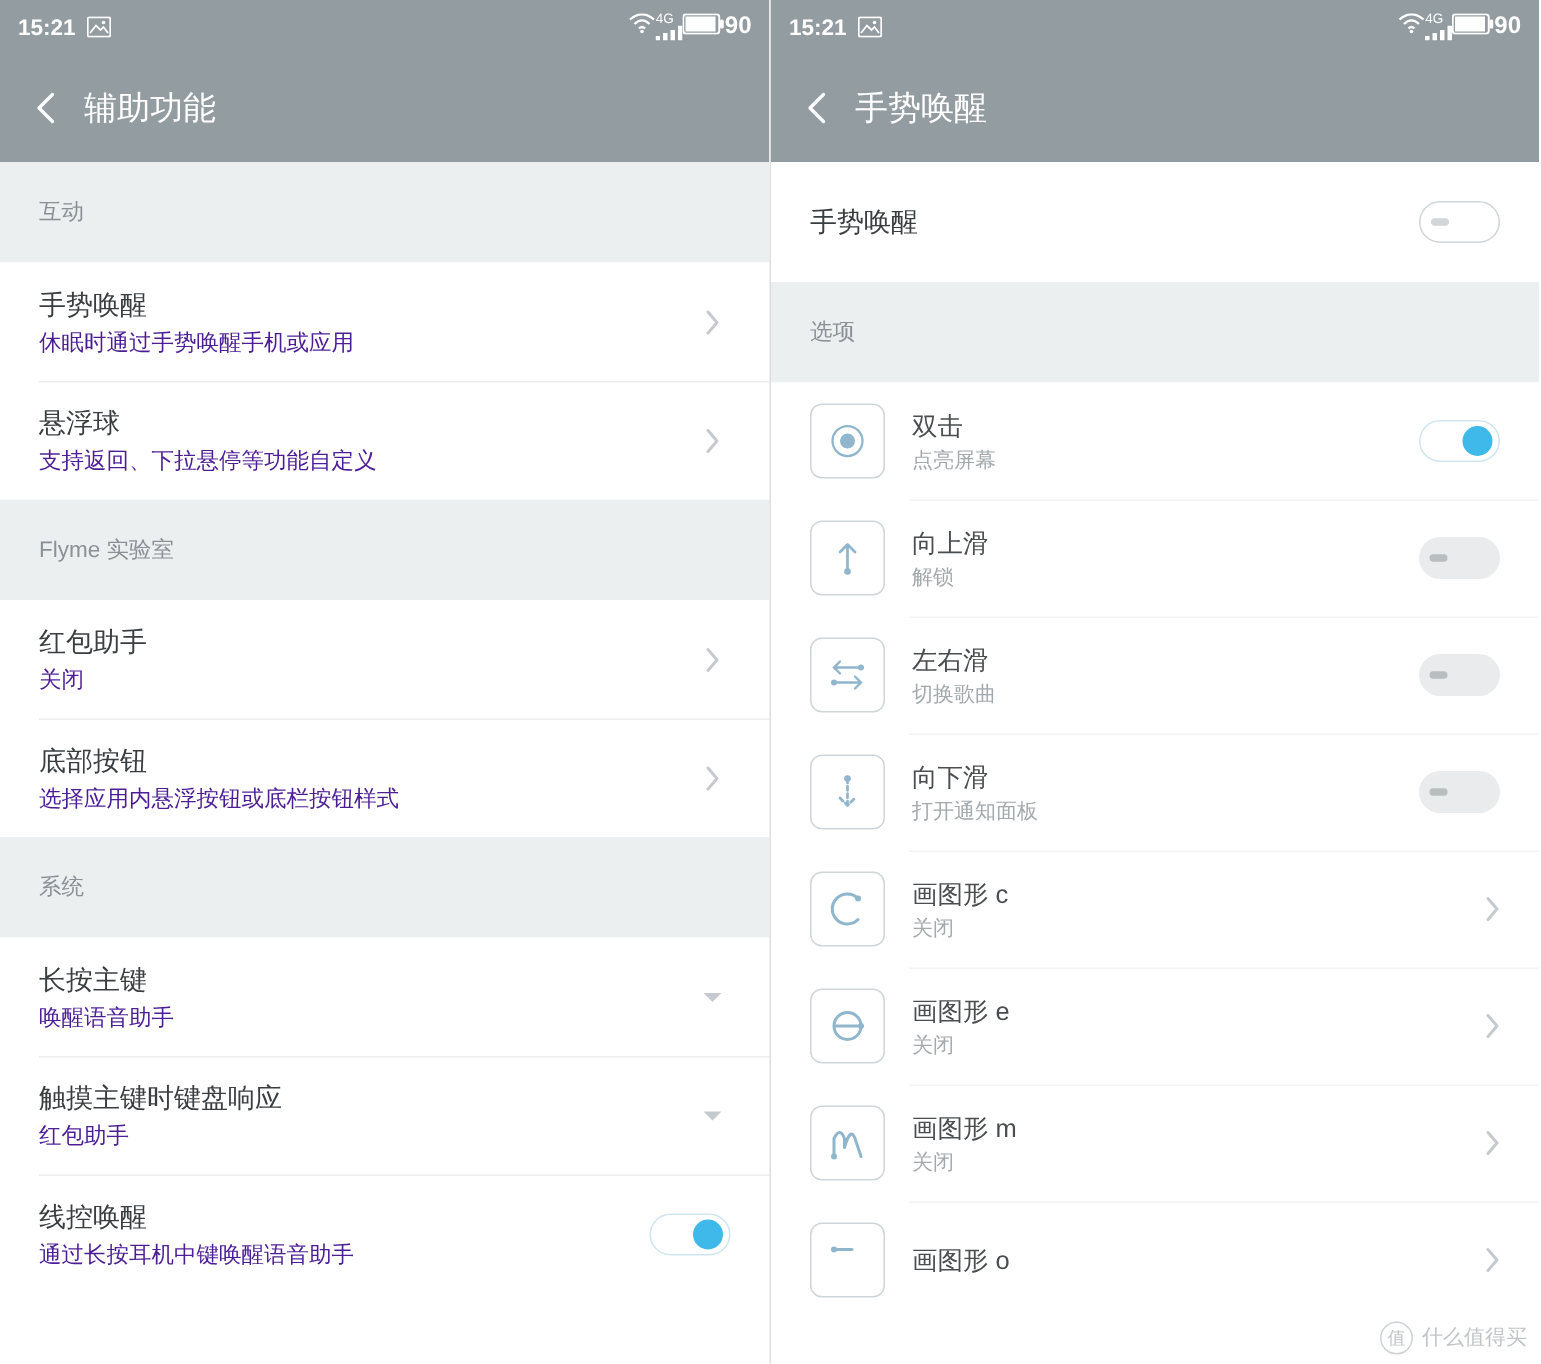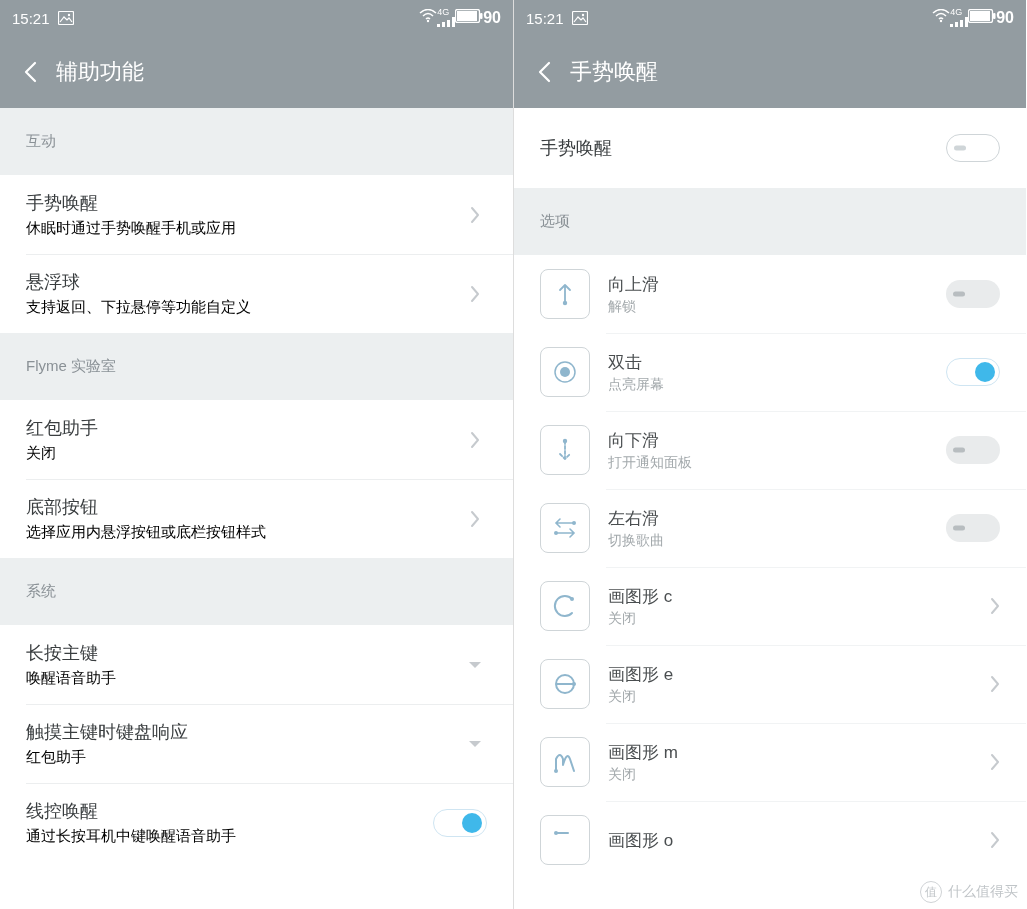--- a/index.html
+++ b/index.html
@@ -2,38 +2,38 @@
 <html><head>
 <meta charset="utf-8">
 <style>
 * { margin: 0; padding: 0; box-sizing: border-box; font-family: -apple-system, "Helvetica Neue", Arial, sans-serif; }
 body { background: #fff; width: 1027px; height: 909px; overflow: hidden; display: flex; }
 .phone { width: 513px; height: 909px; background: #fff; position: relative; overflow: hidden; }
 .phone + .phone { border-left: 1px solid #ddd; }
 
 
 .statusbar { height: 36px; background: #939ca1; color: #fff; display: flex; align-items: center; padding: 0 12px; font-size: 15px; }
-.statusbar .time { font-weight: 400; text-align: right; }
+.statusbar .time { font-weight: 700; text-align: right; }
 .statusbar .pic-icon { margin-left: 8px; }
 .statusbar .spacer { flex: 1; }
 .statusbar .right-icons { display: flex; gap: 0; font-size: 14px; }
 .statusbar .batt-num { font-size: 16px; font-weight: bold; }
 
 
 .header { height: 72px; background: #939ca1; color: #fff; display: flex; align-items: center; padding: 0 18px; }
 .header .back { width: 24px; height: 24px; display: flex; align-items: center; justify-content: center; margin-right: 14px; }
 .header .title { font-size: 22px; font-weight: 400; text-align: center; }
 
 
 .section-h { background: #eceff0; color: #8a9196; font-size: 15px; padding: 24px 26px 24px; }
 .row { background: #fff; padding: 16px 26px; display: flex; align-items: center; position: relative; }
 .row + .row::before { content: ""; position: absolute; top: 0; left: 26px; right: 0; height: 1px; background: #eceeef; }
 .row .texts { flex: 1; min-width: 0; }
 .row .t1 { font-size: 18px; color: #3a3e40; margin-bottom: 4px; }
-.row .t2 { font-size: 15px; color: #000000; }
+.row .t2 { font-size: 15px; color: #4c1d95; }
 .row .chev, .row .drop { color: #c4c9cc; width: 24px; display: flex; justify-content: center; }
 
 
 .optrow { background: #fff; padding: 14px 26px; display: flex; align-items: center; position: relative; gap: 18px; }
 .optrow + .optrow::before { content: ""; position: absolute; top: 0; left: 92px; right: 0; height: 1px; background: #f1f3f4; }
 .optrow .ibox { width: 50px; height: 50px; border: 1.5px solid #cfd5d8; border-radius: 8px; display: flex; align-items: center; justify-content: center; color: #93b9d0; flex-shrink: 0; }
 .optrow .texts { flex: 1; }
 .optrow .t1 { font-size: 17px; color: #4a4e50; }
 .optrow .t2 { font-size: 14px; color: #a3a9ac; margin-top: 2px; }
 
@@ -230,53 +230,40 @@
 
   <div class="masterrow">
     <span class="t">手势唤醒</span>
     <span class="toggle off-outline"></span>
   </div>
   <div class="section-h">选项</div>
   <div id="right-body">
       <div class="optrow">
         <div class="ibox">
           <svg width="30" height="30" viewBox="0 0 30 30">
+            <circle cx="15" cy="15" r="10" fill="none" stroke="#8fb6cd" stroke-width="1.5"></circle>
+            <circle cx="15" cy="15" r="5" fill="#8fb6cd"></circle>
+          </svg>
+        </div>
+        <div class="texts">
+          <div class="t1">双击</div>
+          <div class="t2">点亮屏幕</div>
+        </div>
+        <span class="toggle on"></span>
+      </div>
+      <div class="optrow">
+        <div class="ibox">
+          <svg width="30" height="30" viewBox="0 0 30 30">
             <path d="M15 24 L15 6 M10 11 L15 6 L20 11" fill="none" stroke="#8fb6cd" stroke-width="1.8" stroke-linecap="round" stroke-linejoin="round"></path>
             <circle cx="15" cy="24" r="2.2" fill="#8fb6cd"></circle>
           </svg>
         </div>
         <div class="texts">
           <div class="t1">向上滑</div>
           <div class="t2">解锁</div>
-        </div>
-        <span class="toggle off-filled"></span>
-      </div>
-      <div class="optrow">
-        <div class="ibox">
-          <svg width="30" height="30" viewBox="0 0 30 30">
-            <circle cx="15" cy="15" r="10" fill="none" stroke="#8fb6cd" stroke-width="1.5"></circle>
-            <circle cx="15" cy="15" r="5" fill="#8fb6cd"></circle>
-          </svg>
-        </div>
-        <div class="texts">
-          <div class="t1">双击</div>
-          <div class="t2">点亮屏幕</div>
-        </div>
-        <span class="toggle on"></span>
-      </div>
-      <div class="optrow">
-        <div class="ibox">
-          <svg width="30" height="30" viewBox="0 0 30 30">
-            <path d="M15 6 L15 24 M10 19 L15 24 L20 19" fill="none" stroke="#8fb6cd" stroke-width="1.8" stroke-linecap="round" stroke-linejoin="round" stroke-dasharray="3 2"></path>
-            <circle cx="15" cy="6" r="2.2" fill="#8fb6cd"></circle>
-          </svg>
-        </div>
-        <div class="texts">
-          <div class="t1">向下滑</div>
-          <div class="t2">打开通知面板</div>
         </div>
         <span class="toggle off-filled"></span>
       </div>
       <div class="optrow">
         <div class="ibox">
           <svg width="30" height="30" viewBox="0 0 30 30">
             <path d="M24 10 L6 10 M10 6 L6 10 L10 14" fill="none" stroke="#8fb6cd" stroke-width="1.6" stroke-linecap="round"></path>
             <circle cx="24" cy="10" r="2" fill="#8fb6cd"></circle>
             <path d="M6 20 L24 20 M20 16 L24 20 L20 24" fill="none" stroke="#8fb6cd" stroke-width="1.6" stroke-linecap="round"></path>
             <circle cx="6" cy="20" r="2" fill="#8fb6cd"></circle>
@@ -284,20 +271,33 @@
         </div>
         <div class="texts">
           <div class="t1">左右滑</div>
           <div class="t2">切换歌曲</div>
         </div>
         <span class="toggle off-filled"></span>
       </div>
       <div class="optrow">
         <div class="ibox">
           <svg width="30" height="30" viewBox="0 0 30 30">
+            <path d="M15 6 L15 24 M10 19 L15 24 L20 19" fill="none" stroke="#8fb6cd" stroke-width="1.8" stroke-linecap="round" stroke-linejoin="round" stroke-dasharray="3 2"></path>
+            <circle cx="15" cy="6" r="2.2" fill="#8fb6cd"></circle>
+          </svg>
+        </div>
+        <div class="texts">
+          <div class="t1">向下滑</div>
+          <div class="t2">打开通知面板</div>
+        </div>
+        <span class="toggle off-filled"></span>
+      </div>
+      <div class="optrow">
+        <div class="ibox">
+          <svg width="30" height="30" viewBox="0 0 30 30">
             <path d="M22 8 A10 10 0 1 0 22 22" fill="none" stroke="#8fb6cd" stroke-width="2" stroke-linecap="round"></path>
             <circle cx="22" cy="8" r="2" fill="#8fb6cd"></circle>
           </svg>
         </div>
         <div class="texts">
           <div class="t1">画图形 c</div>
           <div class="t2">关闭</div>
         </div>
         <span class="chev">
           <svg width="10" height="18" viewBox="0 0 10 18">

